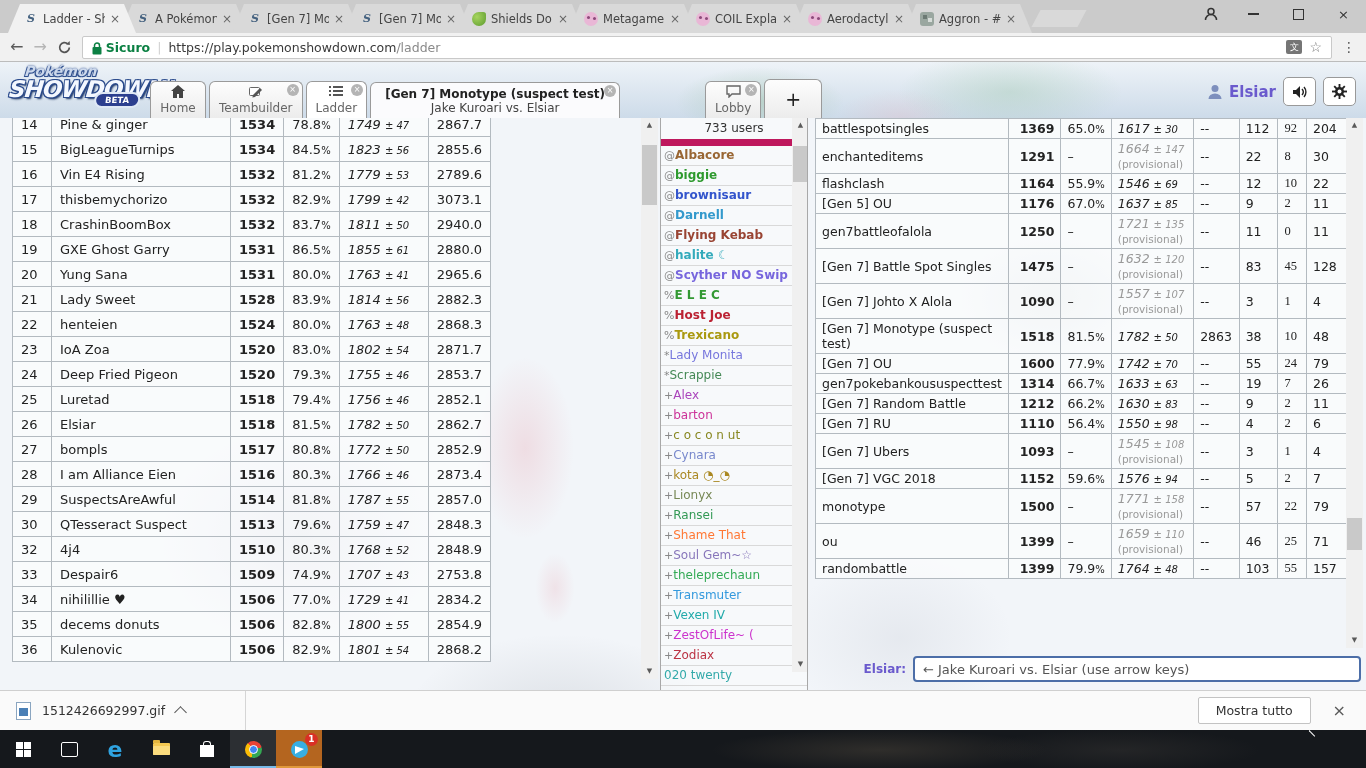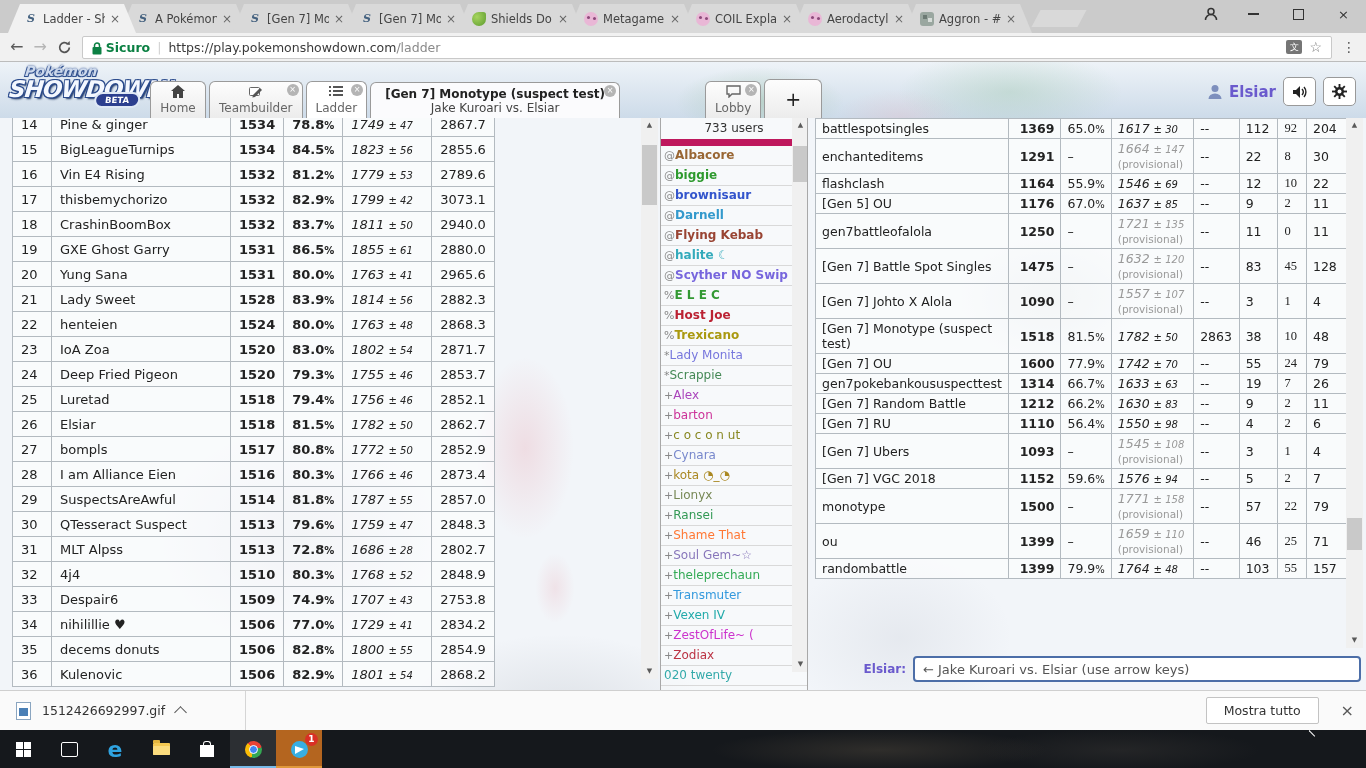--- a/index.html
+++ b/index.html
@@ -80,21 +80,21 @@
   .gxe-pct{font-size:10px;}
   .prov{color:#999;}
   .provlbl{font-size:10.5px;color:#999;font-style:normal;}
   
   .ladder-panel{position:absolute;left:0;top:0;width:660px;height:572px;overflow:hidden;}
   .ladder-wrap{position:absolute;left:12px;top:-7px;}
   table.ladder td{height:20px;}
   td.c-rank{width:22px;color:#444;}
   td.c-name{width:162px;white-space:nowrap;}
   table.ladder td.c-elo{width:34px;}
-  table.ladder td.c-gxe{width:38px;font-weight:bold;}
+  table.ladder td.c-gxe{width:38px;}
   table.ladder td.c-glicko{width:72px;white-space:nowrap;}
   td.c-coil{width:42px;}
   
   .sbar{position:absolute;width:17px;background:#f0f0f0;}
   .sbar .arr{position:absolute;left:0;width:17px;height:15px;color:#5a5a5a;font-size:7px;text-align:center;line-height:15px;}
   .sbar .arr.up{top:0;}
   .sbar .arr.dn{bottom:0;}
   .sbar .thumb{position:absolute;left:1px;width:15px;background:#c9c9c9;}
   .lad-sbar{left:641px;top:0;height:561px;}
   .ul-sbar{left:131px;top:0;height:554px;}
@@ -122,21 +122,21 @@
   .chat-label{width:98px;text-align:right;color:#6a5acd;font-weight:bold;font-size:12px;padding-right:7px;}
   .chat-input{width:428px;height:22px;border:2px solid #4c6ea8;border-radius:4px;font-family:"DejaVu Sans",sans-serif;font-size:13px;color:#555;padding:0 8px;background:#fff;outline:none;}
   
   .dlbar{position:absolute;top:690px;left:0;right:0;height:40px;background:#fafafa;border-top:1px solid #cfcfcf;display:flex;align-items:center;box-sizing:border-box;}
   .dl-chip{display:flex;align-items:center;margin-left:16px;gap:11px;}
   .dl-fic{width:13px;height:16px;background:#fff;border:1px solid #8aa5c0;position:relative;}
   .dl-fic::after{content:'';position:absolute;left:2px;top:5px;width:9px;height:8px;background:#4a7fb5;}
   .dl-name{font-size:12.5px;color:#333;}
   .dl-chev{width:8px;height:8px;border-left:1.5px solid #555;border-top:1.5px solid #555;transform:rotate(45deg);margin-top:4px;}
   .dl-sep{width:1px;height:40px;background:#d5d5d5;margin-left:60px;}
-  .dl-right{margin-left:auto;display:flex;align-items:center;gap:22px;padding-right:12px;}
+  .dl-right{margin-left:auto;display:flex;align-items:center;gap:22px;padding-right:20px;}
   .dl-btn{background:#fff;border:1px solid #c3c3c3;border-radius:2px;padding:5px 17px;font-size:12.5px;color:#333;font-family:"DejaVu Sans",sans-serif;}
   .dl-x{color:#5a5a5a;font-size:16px;}
   
   .taskbar{position:absolute;top:730px;left:0;right:0;height:38px;background:#15181c;display:flex;align-items:stretch;
      background-image:radial-gradient(240px 30px at 880px 20px,rgba(95,85,70,.35),transparent 70%),radial-gradient(200px 30px at 1120px 20px,rgba(80,75,70,.25),transparent 70%);}
   .tb-btn{width:46px;display:flex;align-items:center;justify-content:center;position:relative;}
   .tb-btn.active{background:rgba(255,255,255,.10);}
   .tb-btn.active::after{content:'';position:absolute;left:0;right:0;bottom:0;height:2px;background:#76b9e8;}
   .tb-btn.attn{background:#b4651f;}
   .tb-btn.attn::after{content:'';position:absolute;left:0;right:0;bottom:0;height:2px;background:#e0983a;}
@@ -466,28 +466,20 @@
                 <td class="c-glicko"><em>1787 <small>± 55</small></em></td>
                 <td class="c-coil">2857.0</td>
               </tr>
               <tr>
                 <td class="c-rank">30</td>
                 <td class="c-name">QTesseract Suspect</td>
                 <td class="c-elo">1513</td>
                 <td class="c-gxe">79.6<span class="gxe-pct">%</span></td>
                 <td class="c-glicko"><em>1759 <small>± 47</small></em></td>
                 <td class="c-coil">2848.3</td>
-              </tr>
-              <tr>
-                <td class="c-rank">31</td>
-                <td class="c-name">MLT Alpss</td>
-                <td class="c-elo">1513</td>
-                <td class="c-gxe">72.8<span class="gxe-pct">%</span></td>
-                <td class="c-glicko"><em>1686 <small>± 28</small></em></td>
-                <td class="c-coil">2802.7</td>
               </tr>
               <tr>
                 <td class="c-rank">32</td>
                 <td class="c-name">4j4</td>
                 <td class="c-elo">1510</td>
                 <td class="c-gxe">80.3<span class="gxe-pct">%</span></td>
                 <td class="c-glicko"><em>1768 <small>± 52</small></em></td>
                 <td class="c-coil">2848.9</td>
               </tr>
               <tr>

